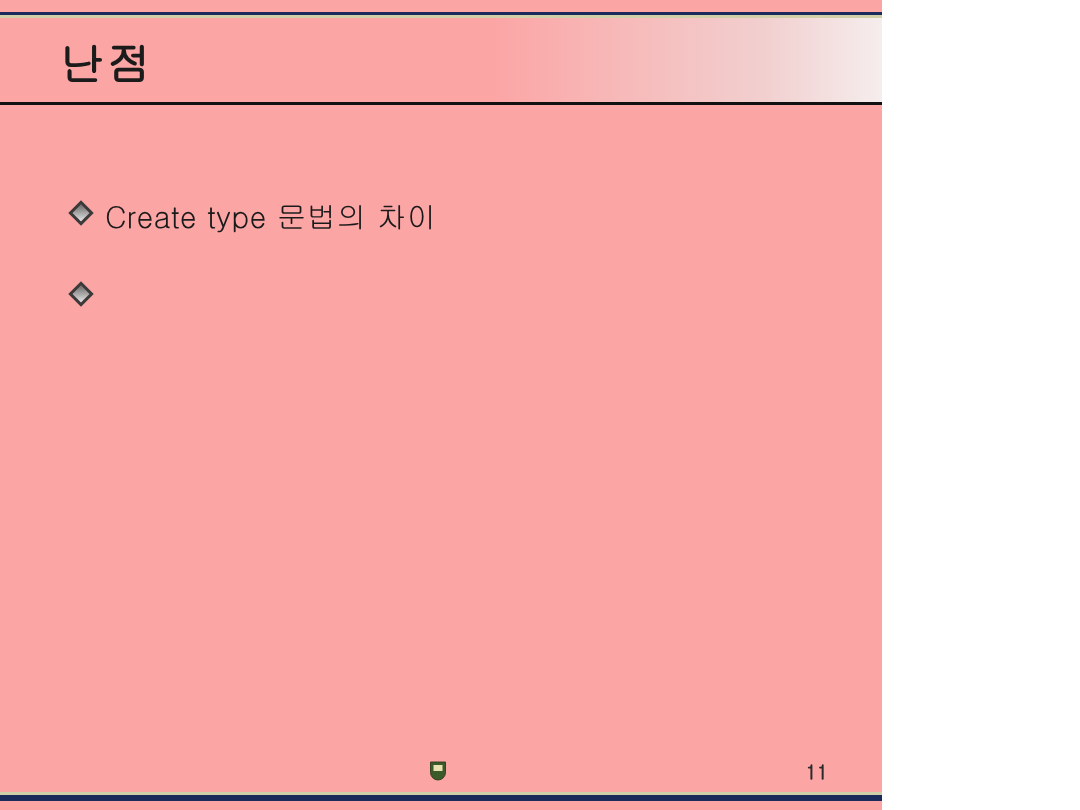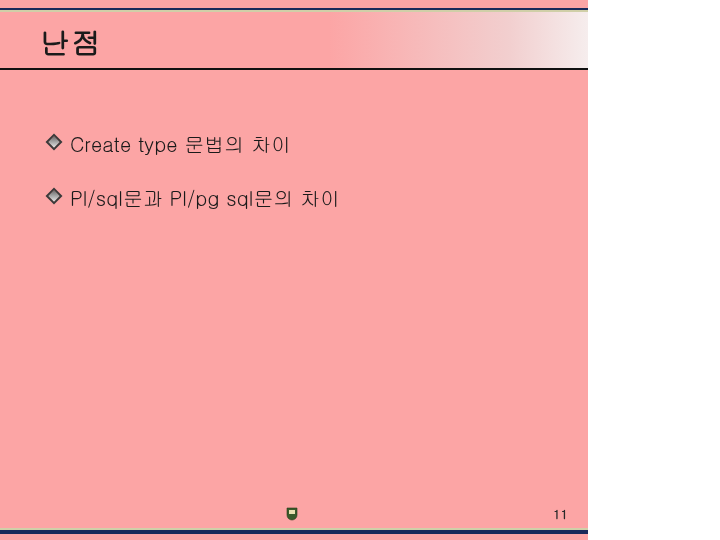--- a/index.html
+++ b/index.html
@@ -90,21 +90,21 @@
   }
   .footer-logo {
     display: inline-block;
     width: 12px;
     height: 14px;
     vertical-align: -2px;
     margin-right: 4px;
   }
   .page-num {
     position: absolute;
-    right: 20px;
+    right: 36px;
     font-size: 13px;
     font-weight: 700;
     color: #2a2a2a;
   }
   .bottom-rule {
     position: absolute;
     left: 0;
     width: 100%;
     bottom: 6px;
     height: 6px;
@@ -127,21 +127,20 @@
   </div>
   <div class="title-rule"></div>
 
   <div class="body">
     <div class="bullet">
       <span class="dia"></span>
       <span class="bullet-text">Create type 문법의 차이</span>
     </div>
     <div class="bullet">
       <span class="dia"></span>
-      <span class="bullet-text">Pl/sql문과 Pl/pg sql문의 차이</span>
     </div>
   </div>
 
   <div class="footer">
     <div class="footer-center">
       <span class="footer-logo">
         <svg viewBox="0 0 12 14" width="12" height="14">
           <path d="M1 1 h10 v7 a5 5 0 0 1 -5 5 a5 5 0 0 1 -5 -5 z" fill="#3a5a2a" stroke="#2a3a1a" stroke-width="0.6"></path>
           <rect x="3" y="3" width="6" height="4" fill="#e8e0b0"></rect>
         </svg>

